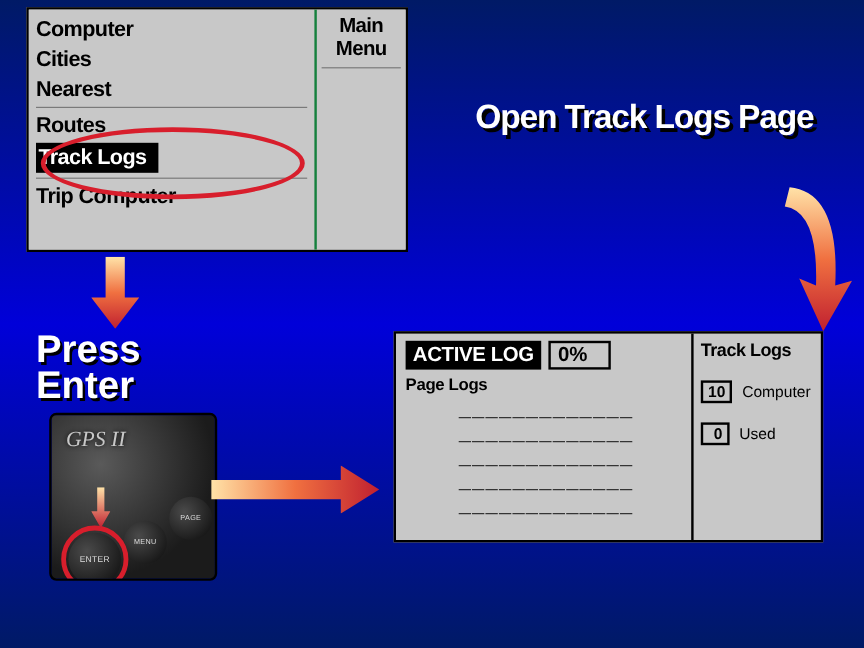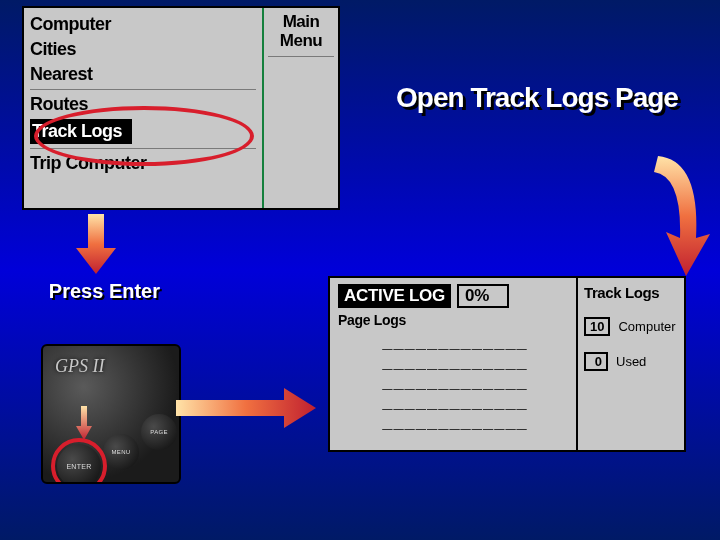--- a/index.html
+++ b/index.html
@@ -96,24 +96,24 @@
   }
 
   
   .press-enter {
     position: absolute;
     left: 30px;
     top: 276px;
     width: 130px;
     font-family: "Arial Black", Arial, sans-serif;
     font-weight: 900;
-    font-size: 20px;
+    font-size: 32px;
     line-height: 30px;
     color: #fff;
-    text-align: right;
+    text-align: left;
     text-shadow: 2px 2px 0 #000;
   }
 
   
   .device {
     position: absolute;
     left: 41px;
     top: 344px;
     width: 140px;
     height: 140px;

